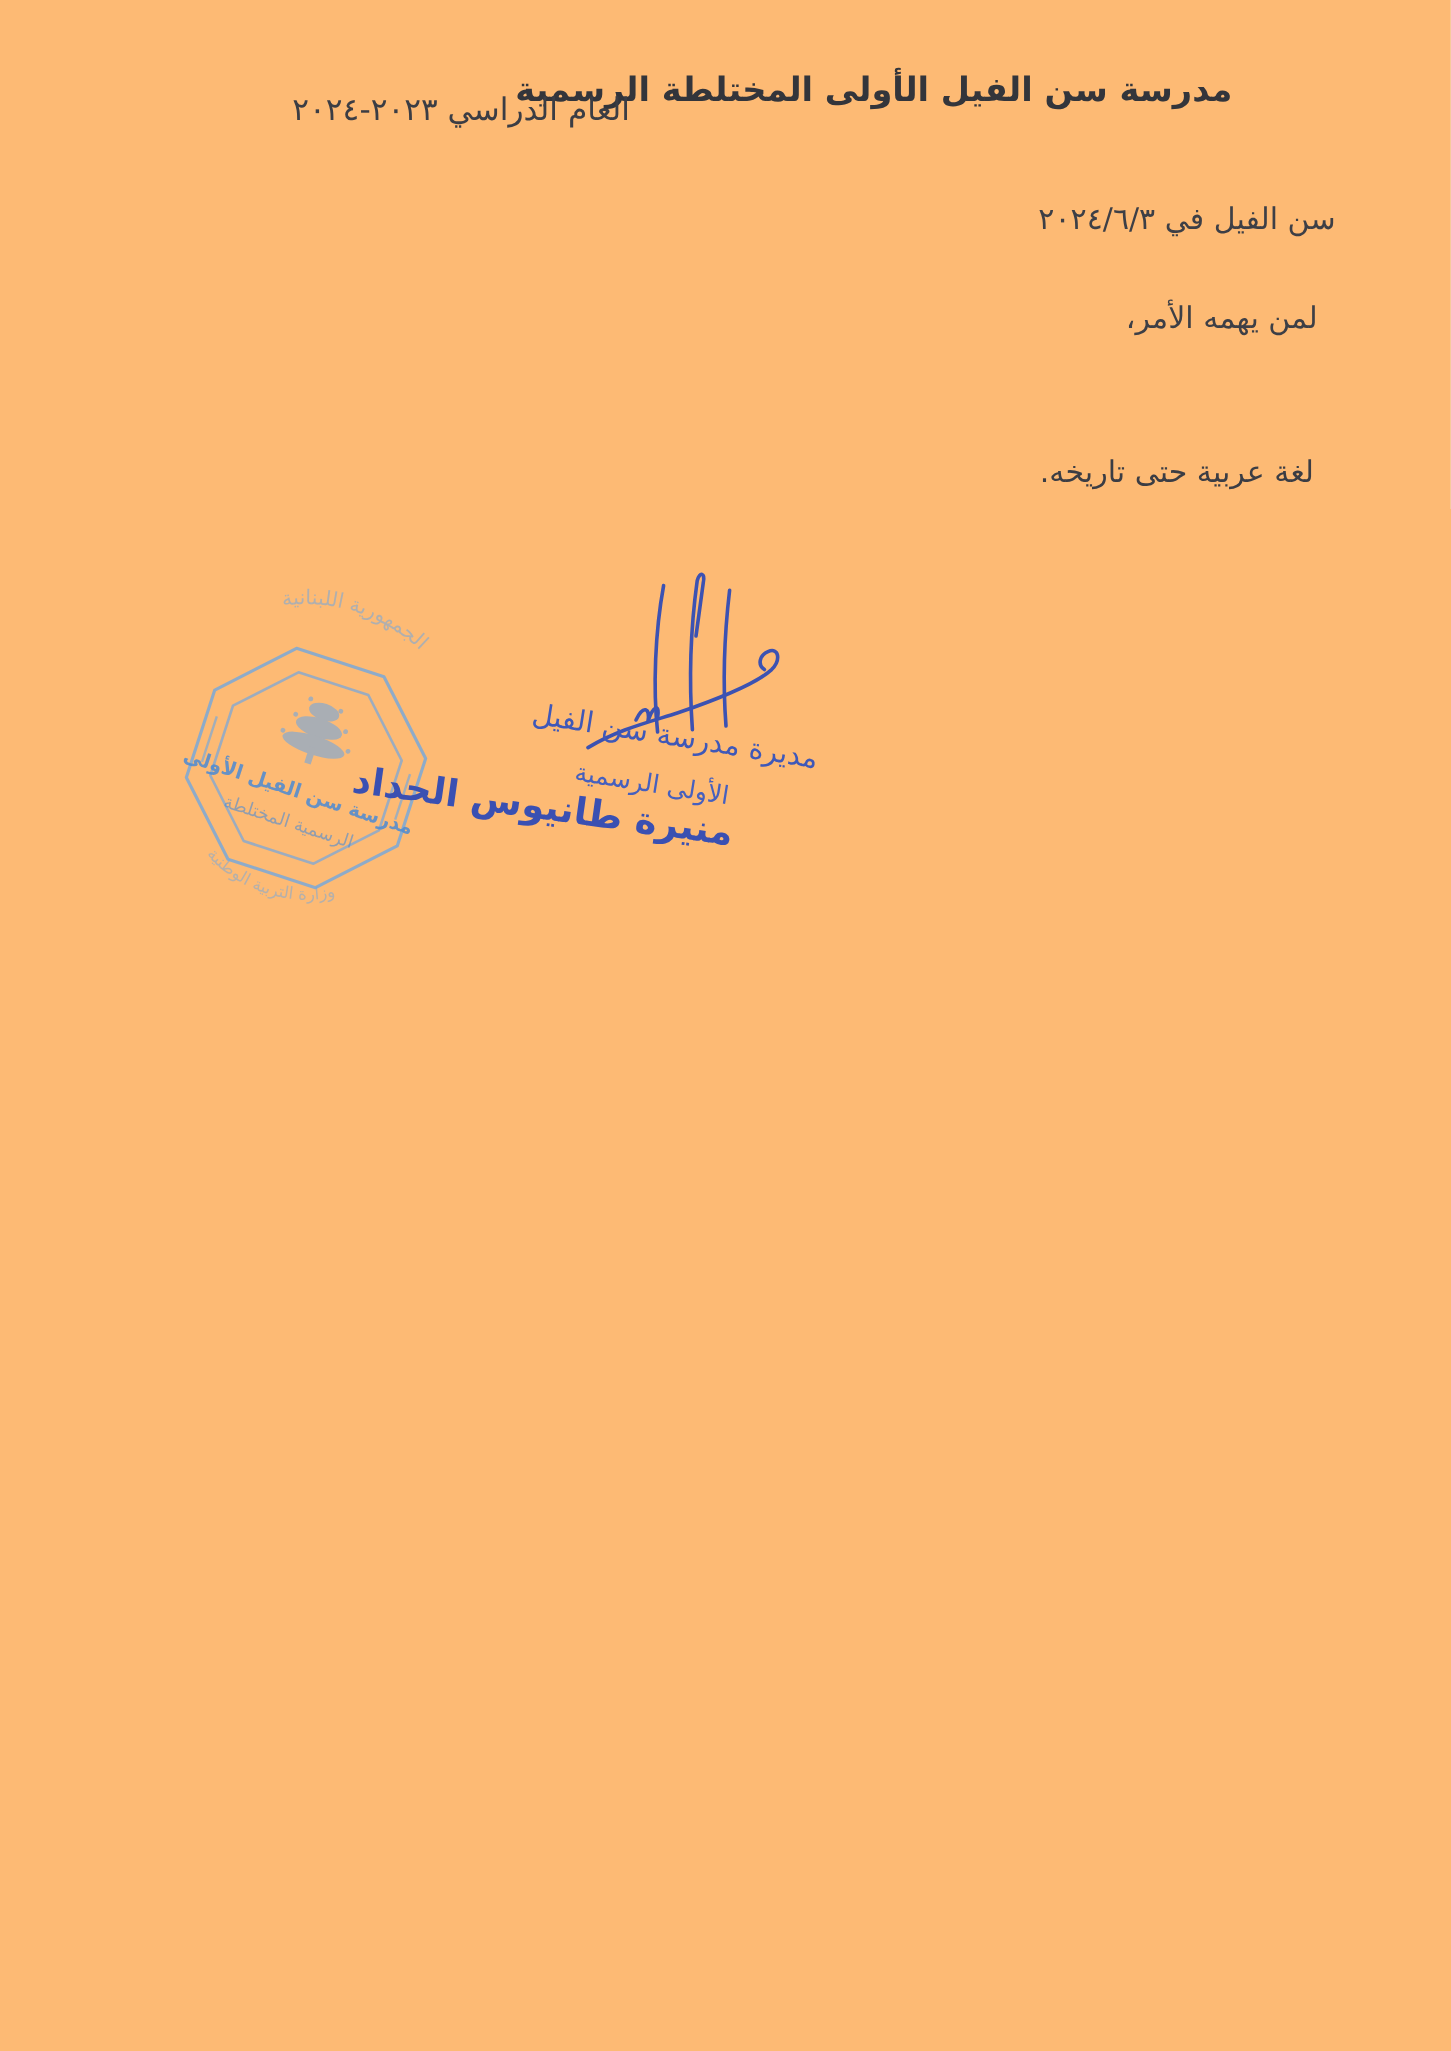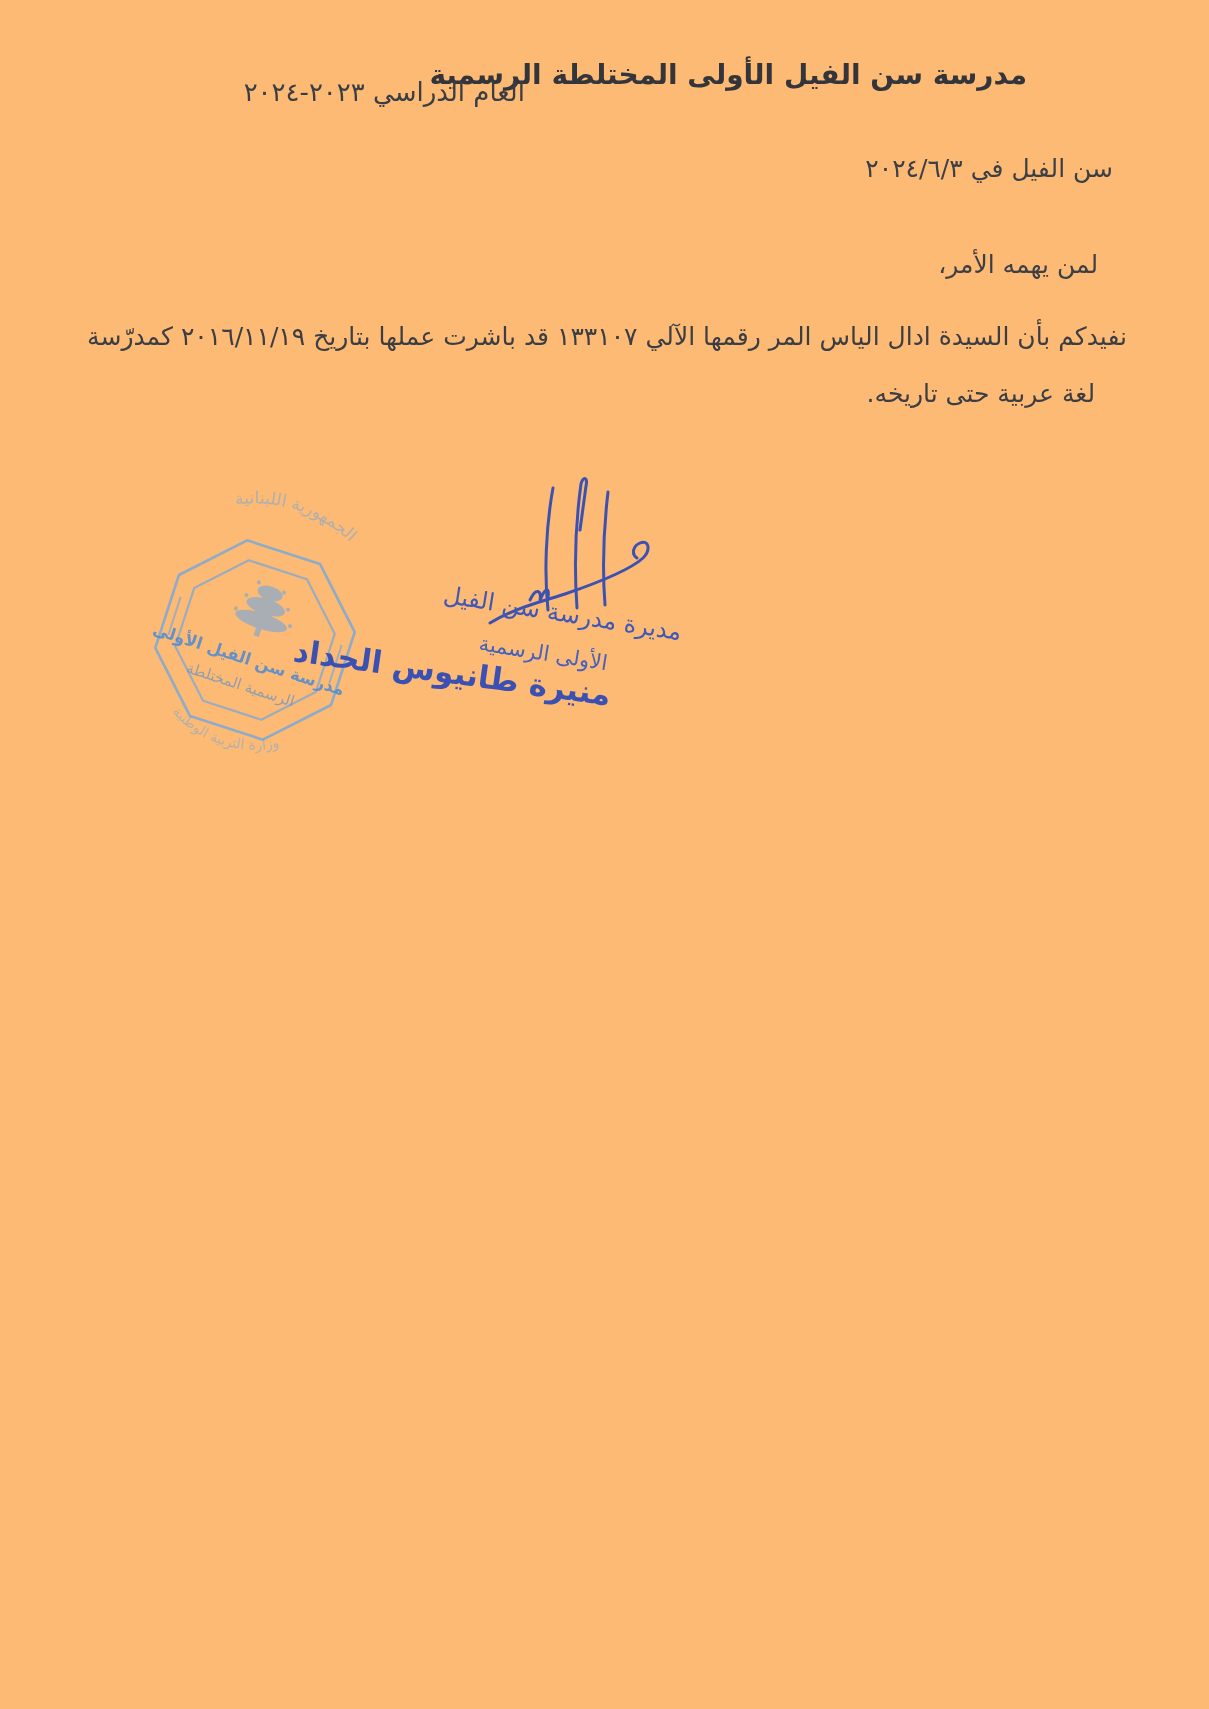--- a/index.html
+++ b/index.html
@@ -15,21 +15,21 @@
   }
   .abs{position:absolute;}
   .school-title{
     top:58px;right:182px;
     font-size:28px;font-weight:bold;
     letter-spacing:.5px;
     color:#33353b;
     white-space:nowrap;
   }
   .date-line{
-    top:154px;right:96px;
+    top:168px;right:96px;
     font-size:25px;color:#3d3f46;
     white-space:nowrap;
   }
   .header-left{
     top:70px;right:684px;
     text-align:center;
     font-size:26px;line-height:45px;
     color:#3b3d44;
     white-space:nowrap;
   }
@@ -82,21 +82,20 @@
 
   <div class="abs school-title">مدرسة سن الفيل الأولى المختلطة الرسمية</div>
   <div class="abs date-line">سن الفيل في  ٢٠٢٤/٦/٣</div>
 
   <div class="abs header-left">
     <div>العام الدراسي ٢٠٢٣-٢٠٢٤</div>
   </div>
 
   <div class="abs salutation">لمن يهمه الأمر،</div>
 
-  <div class="abs body-line1">نفيدكم بأن السيدة ادال الياس المر رقمها الآلي ١٣٣١٠٧ قد باشرت عملها بتاريخ ٢٠١٦/١١/١٩  كمدرّسة</div>
   <div class="abs body-line2">لغة عربية حتى تاريخه.</div>
 
   <svg class="abs stamp-svg" viewBox="0 0 300 345" xmlns="http://www.w3.org/2000/svg">
     <defs>
       <path id="arcTop" d="M 25 115 A 136.6 136.6 0 0 1 275 115"></path>
       <path id="arcBottom" d="M 60 233 A 110 110 0 0 0 240 233"></path>
     </defs>
     <g transform="rotate(18 150 170)" stroke-linejoin="round">
 
       <polygon points="242.4,208.3 188.3,262.4 111.7,262.4 57.6,208.3 57.6,131.7 111.7,77.6 188.3,77.6 242.4,131.7" fill="none" stroke="#72a7df" stroke-width="2.6" opacity="0.8"></polygon>

